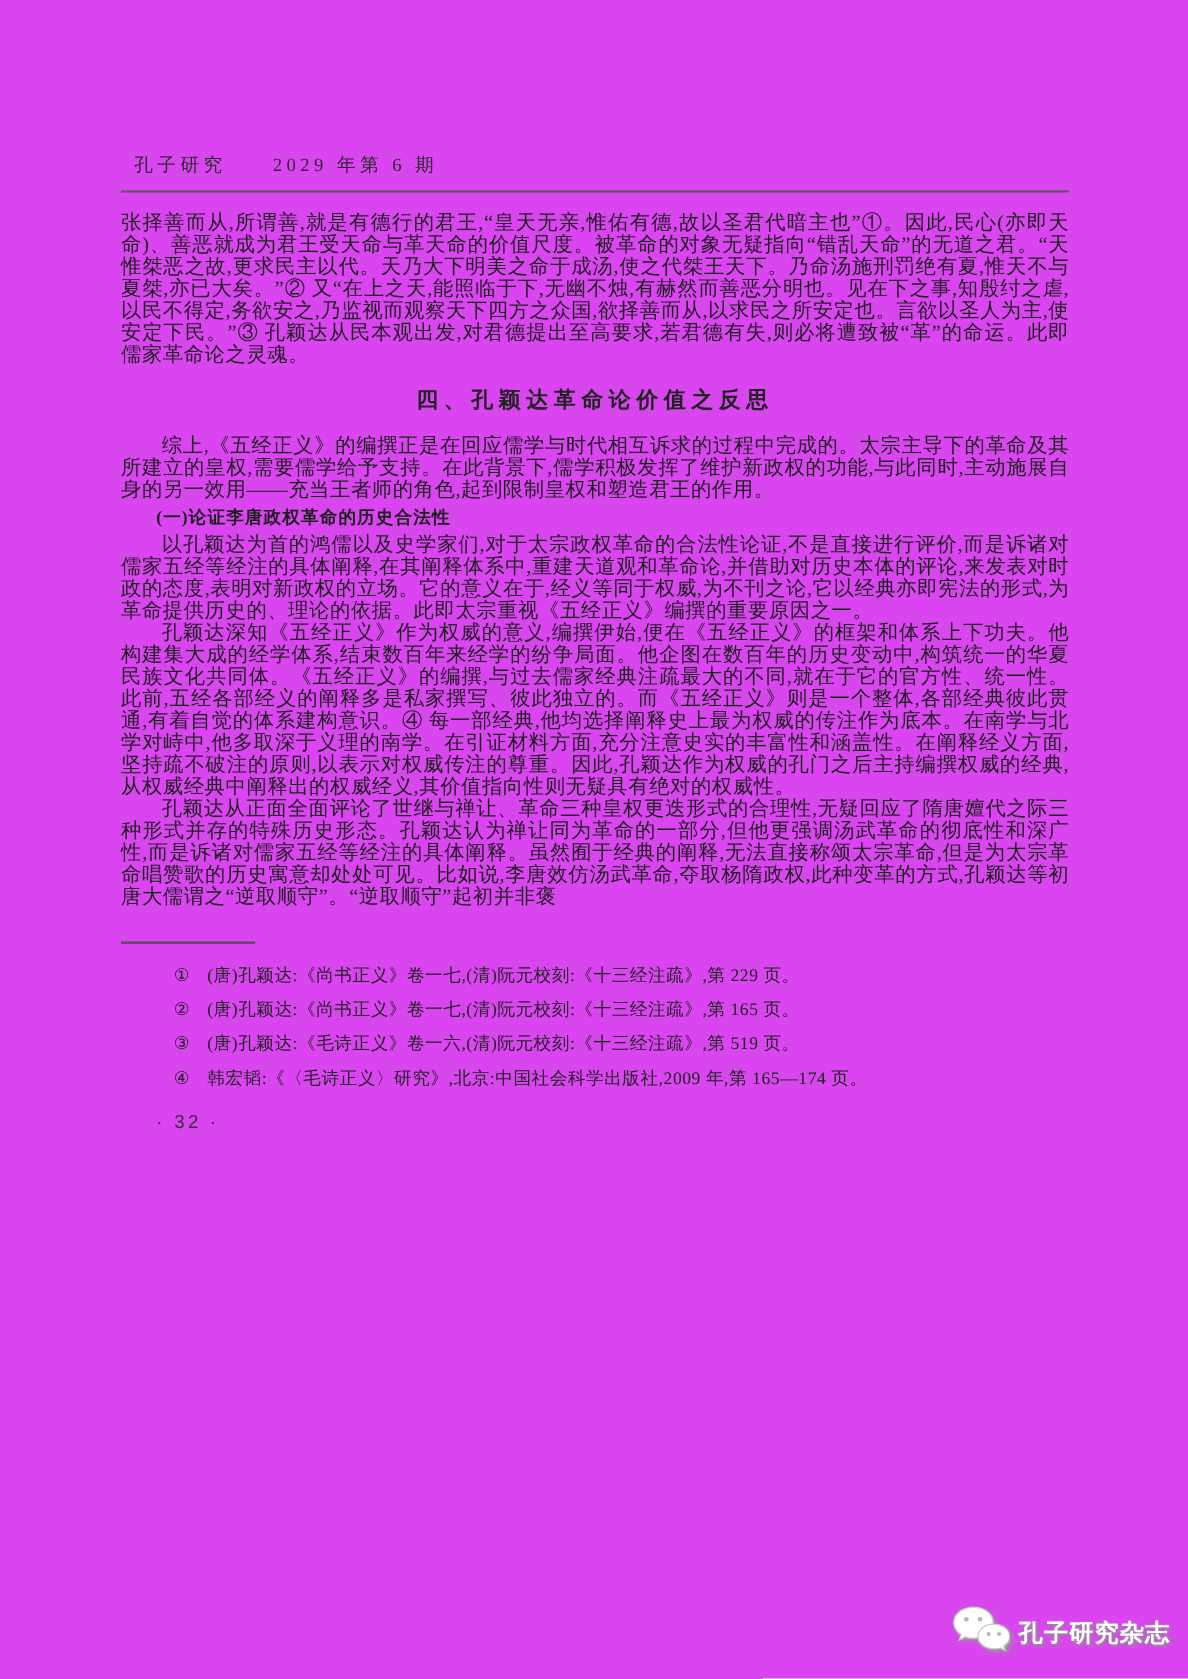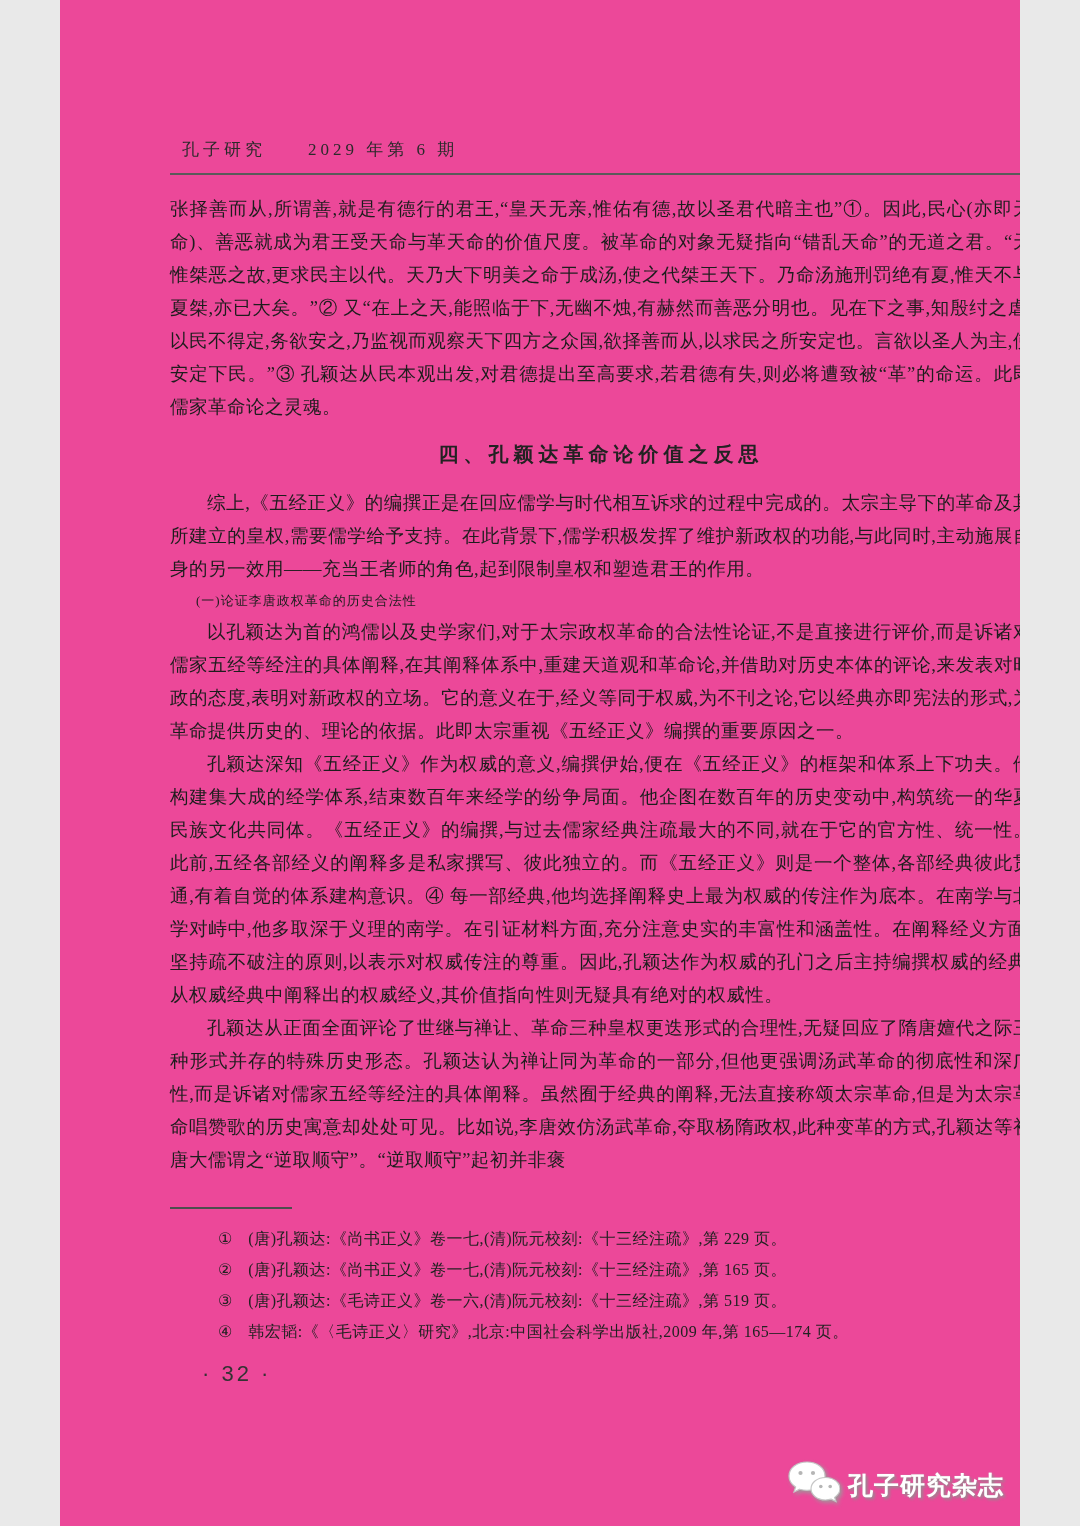--- a/index.html
+++ b/index.html
@@ -1,20 +1,20 @@
 <!DOCTYPE html>
 <html><head>
 <meta charset="utf-8">
 <style>
   * { margin:0; padding:0; box-sizing:border-box; }
   html,body { background:#e9e9e9; }
   .page {
     position:relative;
-    width:960px; height:1526px;
-    background:#ec4899;
+    width:1080px; height:1526px;
+    background:#d946ef;
     margin:0 auto;
     font-family:"Liberation Serif","DejaVu Serif",serif;
     color:#1c1c1c;
     overflow:hidden;
   }
   .content {
     position:absolute;
     left:110px; top:138px;
     width:862px;
   }
@@ -24,39 +24,39 @@
     gap:42px;
     font-size:17px;
     letter-spacing:4px;
     color:#2a2a2a;
     padding:0 0 12px 12px;
     border-bottom:2px solid #5a5a5a;
   }
   .body-text { margin-top:18px; }
   .para {
     font-size:18.5px;
-    line-height:33px;
+    line-height:20px;
     text-align:justify;
     letter-spacing:0.5px;
     color:#1d1d1d;
   }
   .para.indent { text-indent:2em; }
   .section-heading {
     font-size:20px;
     font-weight:700;
     text-align:center;
     letter-spacing:5px;
     margin:17px 0 19px 0;
     color:#222;
   }
   .subsection-heading {
-    font-size:13px;
+    font-size:16px;
     line-height:30px;
     text-indent:2em;
-    font-weight:400;
+    font-weight:700;
     letter-spacing:1px;
     color:#1d1d1d;
   }
   .footnotes { margin-top:30px; }
   .fn-rule {
     width:122px;
     border-top:2px solid #4e4e4e;
     margin-bottom:14px;
   }
   .fn-item {
@@ -64,36 +64,36 @@
     font-size:16px;
     line-height:31px;
     color:#222;
     padding-left:48px;
   }
   .fn-marker { flex:0 0 auto; margin-right:16px; }
   .fn-text { flex:1 1 auto; letter-spacing:0.5px; }
   .page-number {
     margin-top:14px;
     font-family:"Liberation Sans","DejaVu Sans",sans-serif;
-    font-size:22px;
+    font-size:17px;
     letter-spacing:3px;
     color:#333;
     padding-left:32px;
   }
   .watermark {
     position:absolute;
     right:16px; bottom:16px;
     display:flex;
     align-items:center;
     gap:8px;
   }
   .wm-icon { filter:drop-shadow(2px 2px 2px #9a9a9a); }
   .wm-label {
     font-family:"Liberation Sans","DejaVu Sans",sans-serif;
-    font-size:25px;
+    font-size:22px;
     font-weight:700;
     letter-spacing:1px;
     color:#ffffff;
     text-shadow:2px 2px 3px #8f8f8f, 0 0 1px #c8c8c8;
   }
 </style>
 </head>
 <body>
 
 <div class="page">

